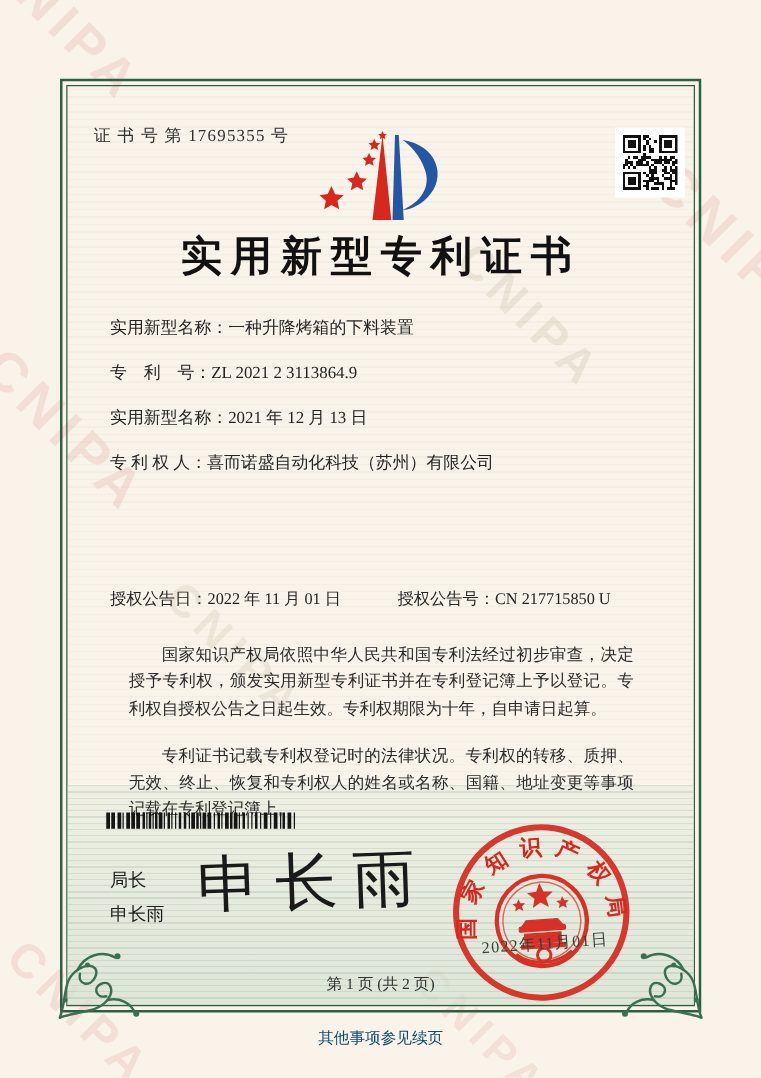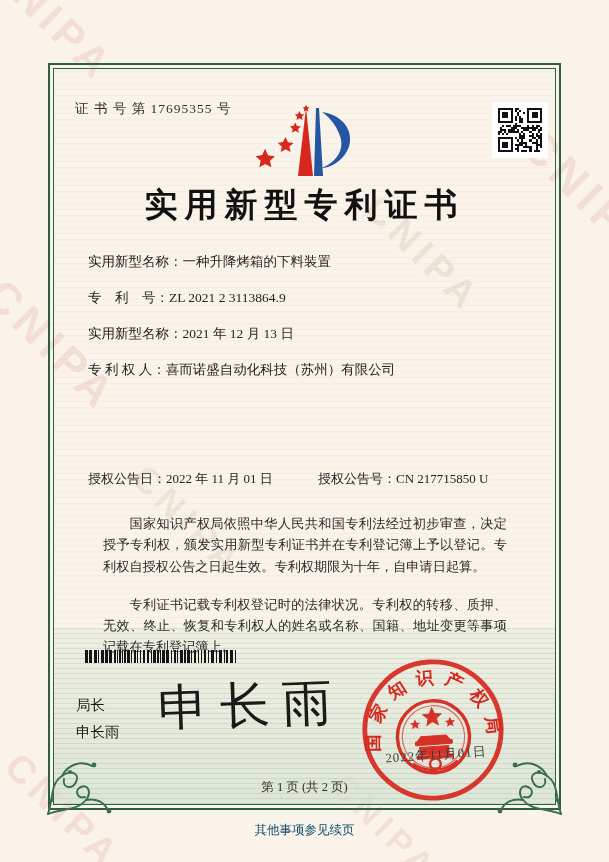--- a/index.html
+++ b/index.html
@@ -94,21 +94,21 @@
   }
   .body-text p{margin:17px;text-indent:2em;}
 
   .barcode{
     position:absolute;left:85px;top:650px;width:152px;height:13px;
     display:flex;align-items:stretch;
   }
   .barcode .bar{background:#151515;}
 
   .officer{
-    position:absolute;left:76px;top:692px;
+    position:absolute;left:88px;top:692px;
     font-family:"Liberation Sans","DejaVu Sans",sans-serif;
     font-size:14.5px;color:#1c1c1c;line-height:27px;
   }
   .signature{
     position:absolute;left:158px;top:672px;width:200px;
     font-size:50px;color:#1a1a1a;letter-spacing:12px;
     transform:rotate(-2deg);white-space:nowrap;
   }
 
   .seal{position:absolute;left:360px;top:657px;width:146px;height:146px;transform:rotate(-4deg);}

